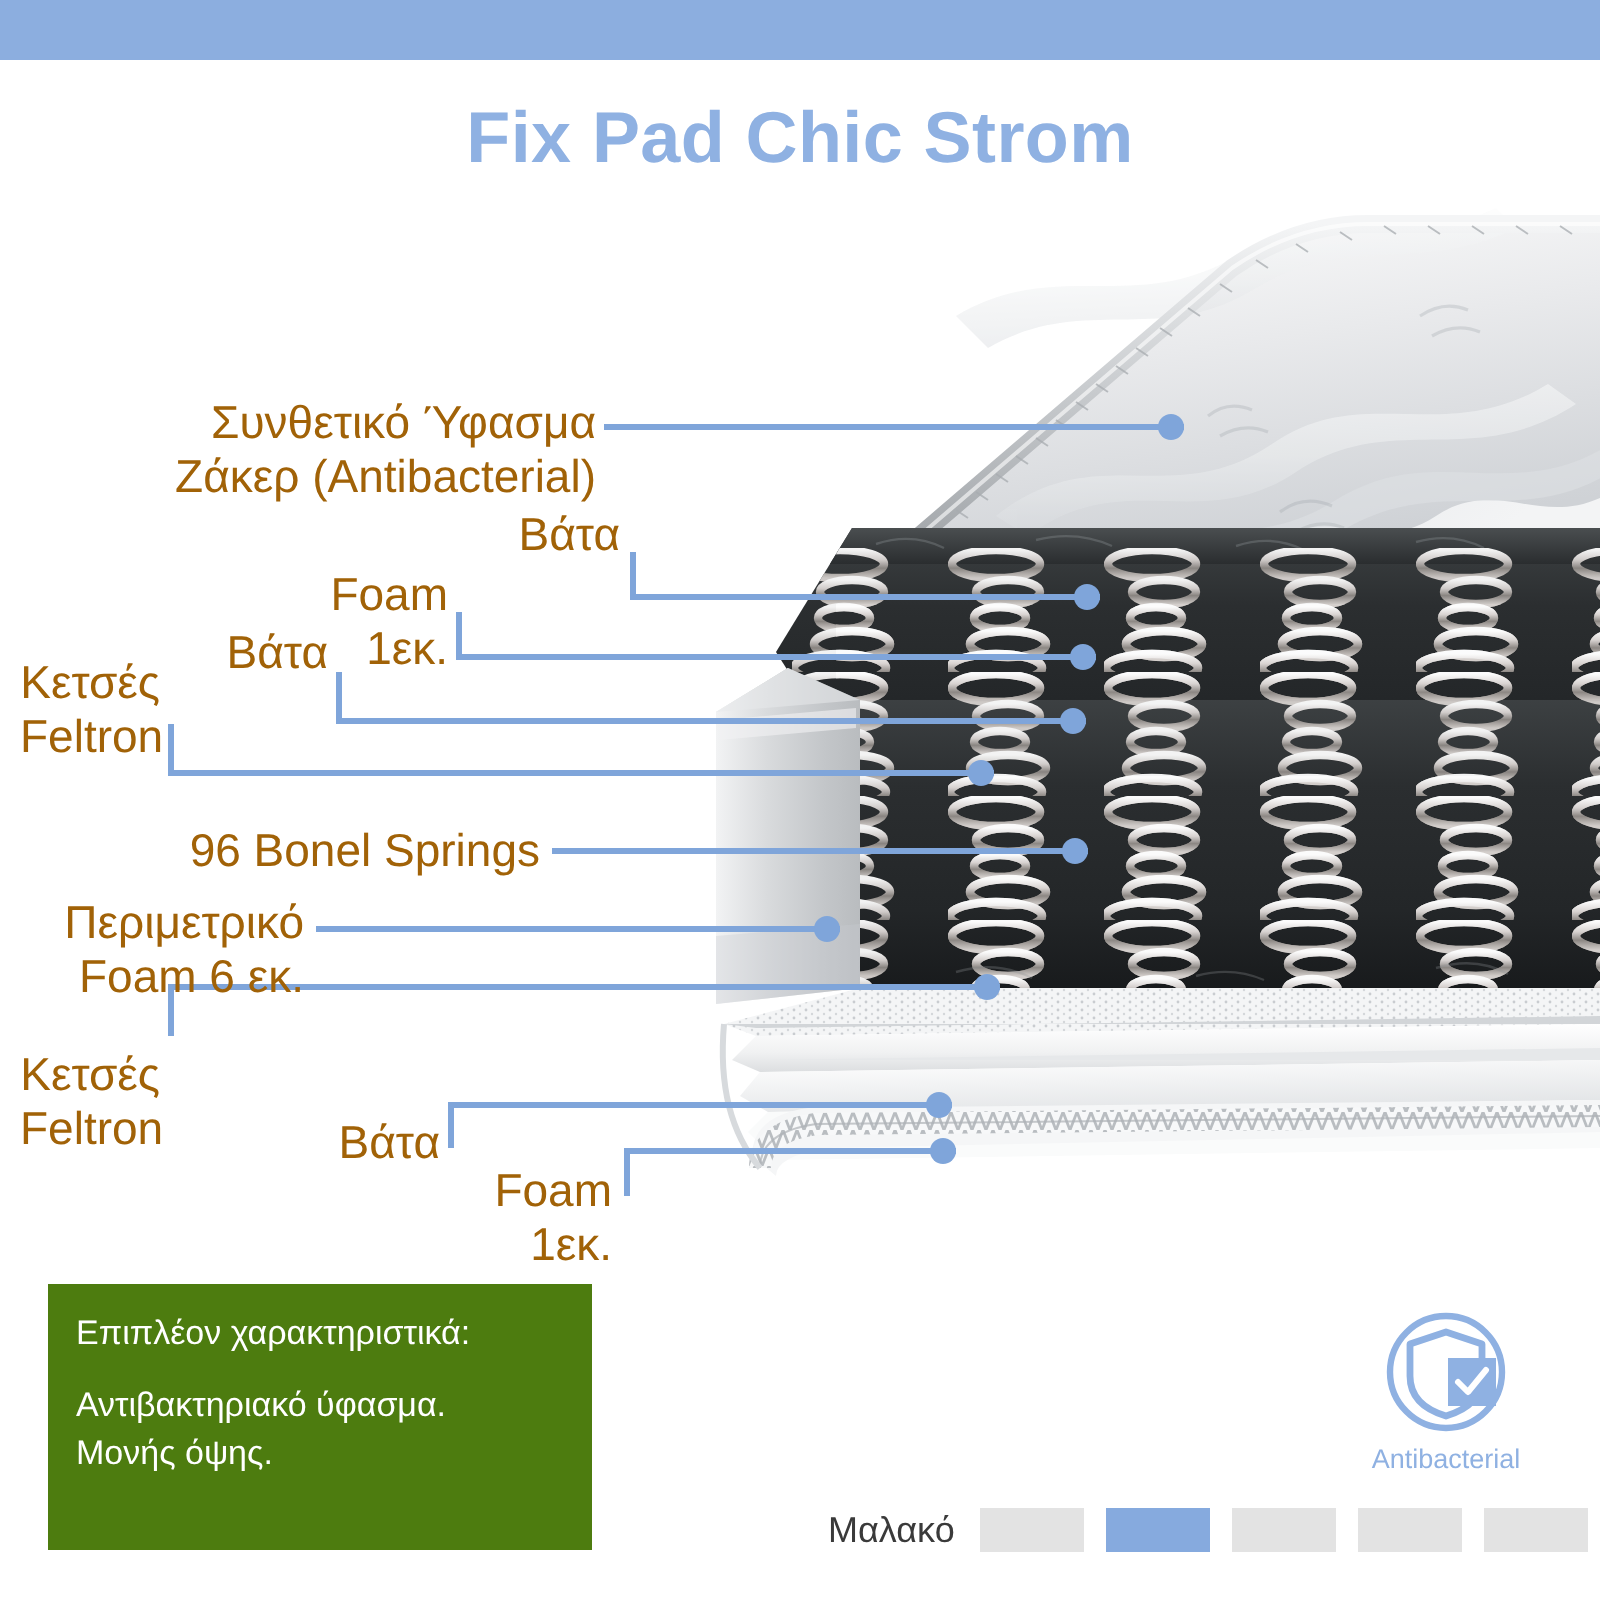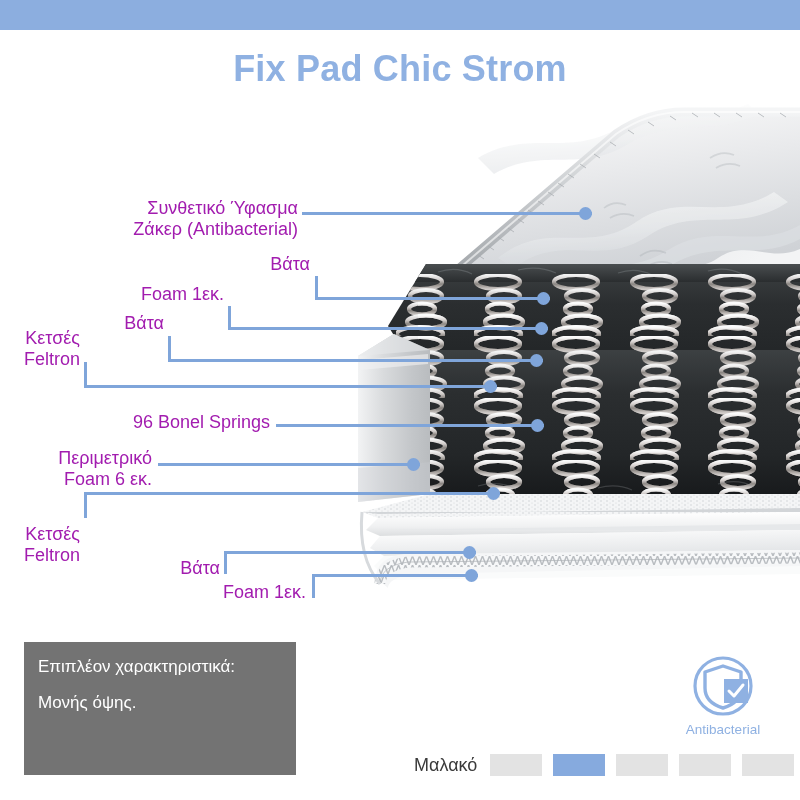--- a/index.html
+++ b/index.html
@@ -40,29 +40,29 @@
     position:absolute; width:3px; background:#7FA5DA;
   }
   .leader .dot {
     position:absolute; width:13px; height:13px; border-radius:50%;
     background:#7FA5DA; top:-5px;
   }
 
   
   .lbl {
     position:absolute;
-    font-size:18px; color:#a21caf; line-height:1.17;
+    font-size:23px; color:#a16207; line-height:1.17;
     white-space:pre-line;
   }
   .lbl.r { text-align:right; }
 
   
   #features {
     position:absolute; left:24px; top:642px; width:272px; height:133px;
-    background:#737373; color:#ffffff;
+    background:#4d7c0f; color:#ffffff;
     padding:13px 0 0 14px;
     font-size:17px; line-height:1.42;
   }
   #features .head { margin-bottom:12px; }
   #features .body div { white-space:nowrap; }
 
   
   #ab { position:absolute; left:676px; top:655px; width:94px; height:86px; text-align:center; }
   #ab svg { display:block; margin:0 auto; }
   #ab .cap { font-size:13.5px; color:#8FB1E2; margin-top:1px; }
@@ -349,20 +349,21 @@
 <div class="lbl r" style="left:10px; top:524px; width:70px;">Κετσές
 Feltron</div>
 
 <div class="lbl r" style="left:158px; top:558px; width:62px;">Βάτα</div>
 
 <div class="lbl r" style="left:204px; top:582px; width:102px;">Foam 1εκ.</div>
 
 <div id="features">
   <div class="head">Επιπλέον χαρακτηριστικά:</div>
   <div class="body">
+    <div>Αντιβακτηριακό ύφασμα.</div>
     <div>Μονής όψης.</div>
   </div>
 </div>
 
 <div id="ab">
   <span>
   <svg width="70" height="66" viewBox="0 0 70 66" xmlns="http://www.w3.org/2000/svg">
     <circle cx="35" cy="31" r="28" fill="none" stroke="#8FB1E2" stroke-width="3.2"></circle>
     <path d="M35 11 L53 17 V33 C53 44 45 50 35 53 C25 50 17 44 17 33 V17 Z" fill="none" stroke="#8FB1E2" stroke-width="3.4" stroke-linejoin="round"></path>
     <rect x="36" y="24" width="24" height="24" fill="#8FB1E2"></rect>

